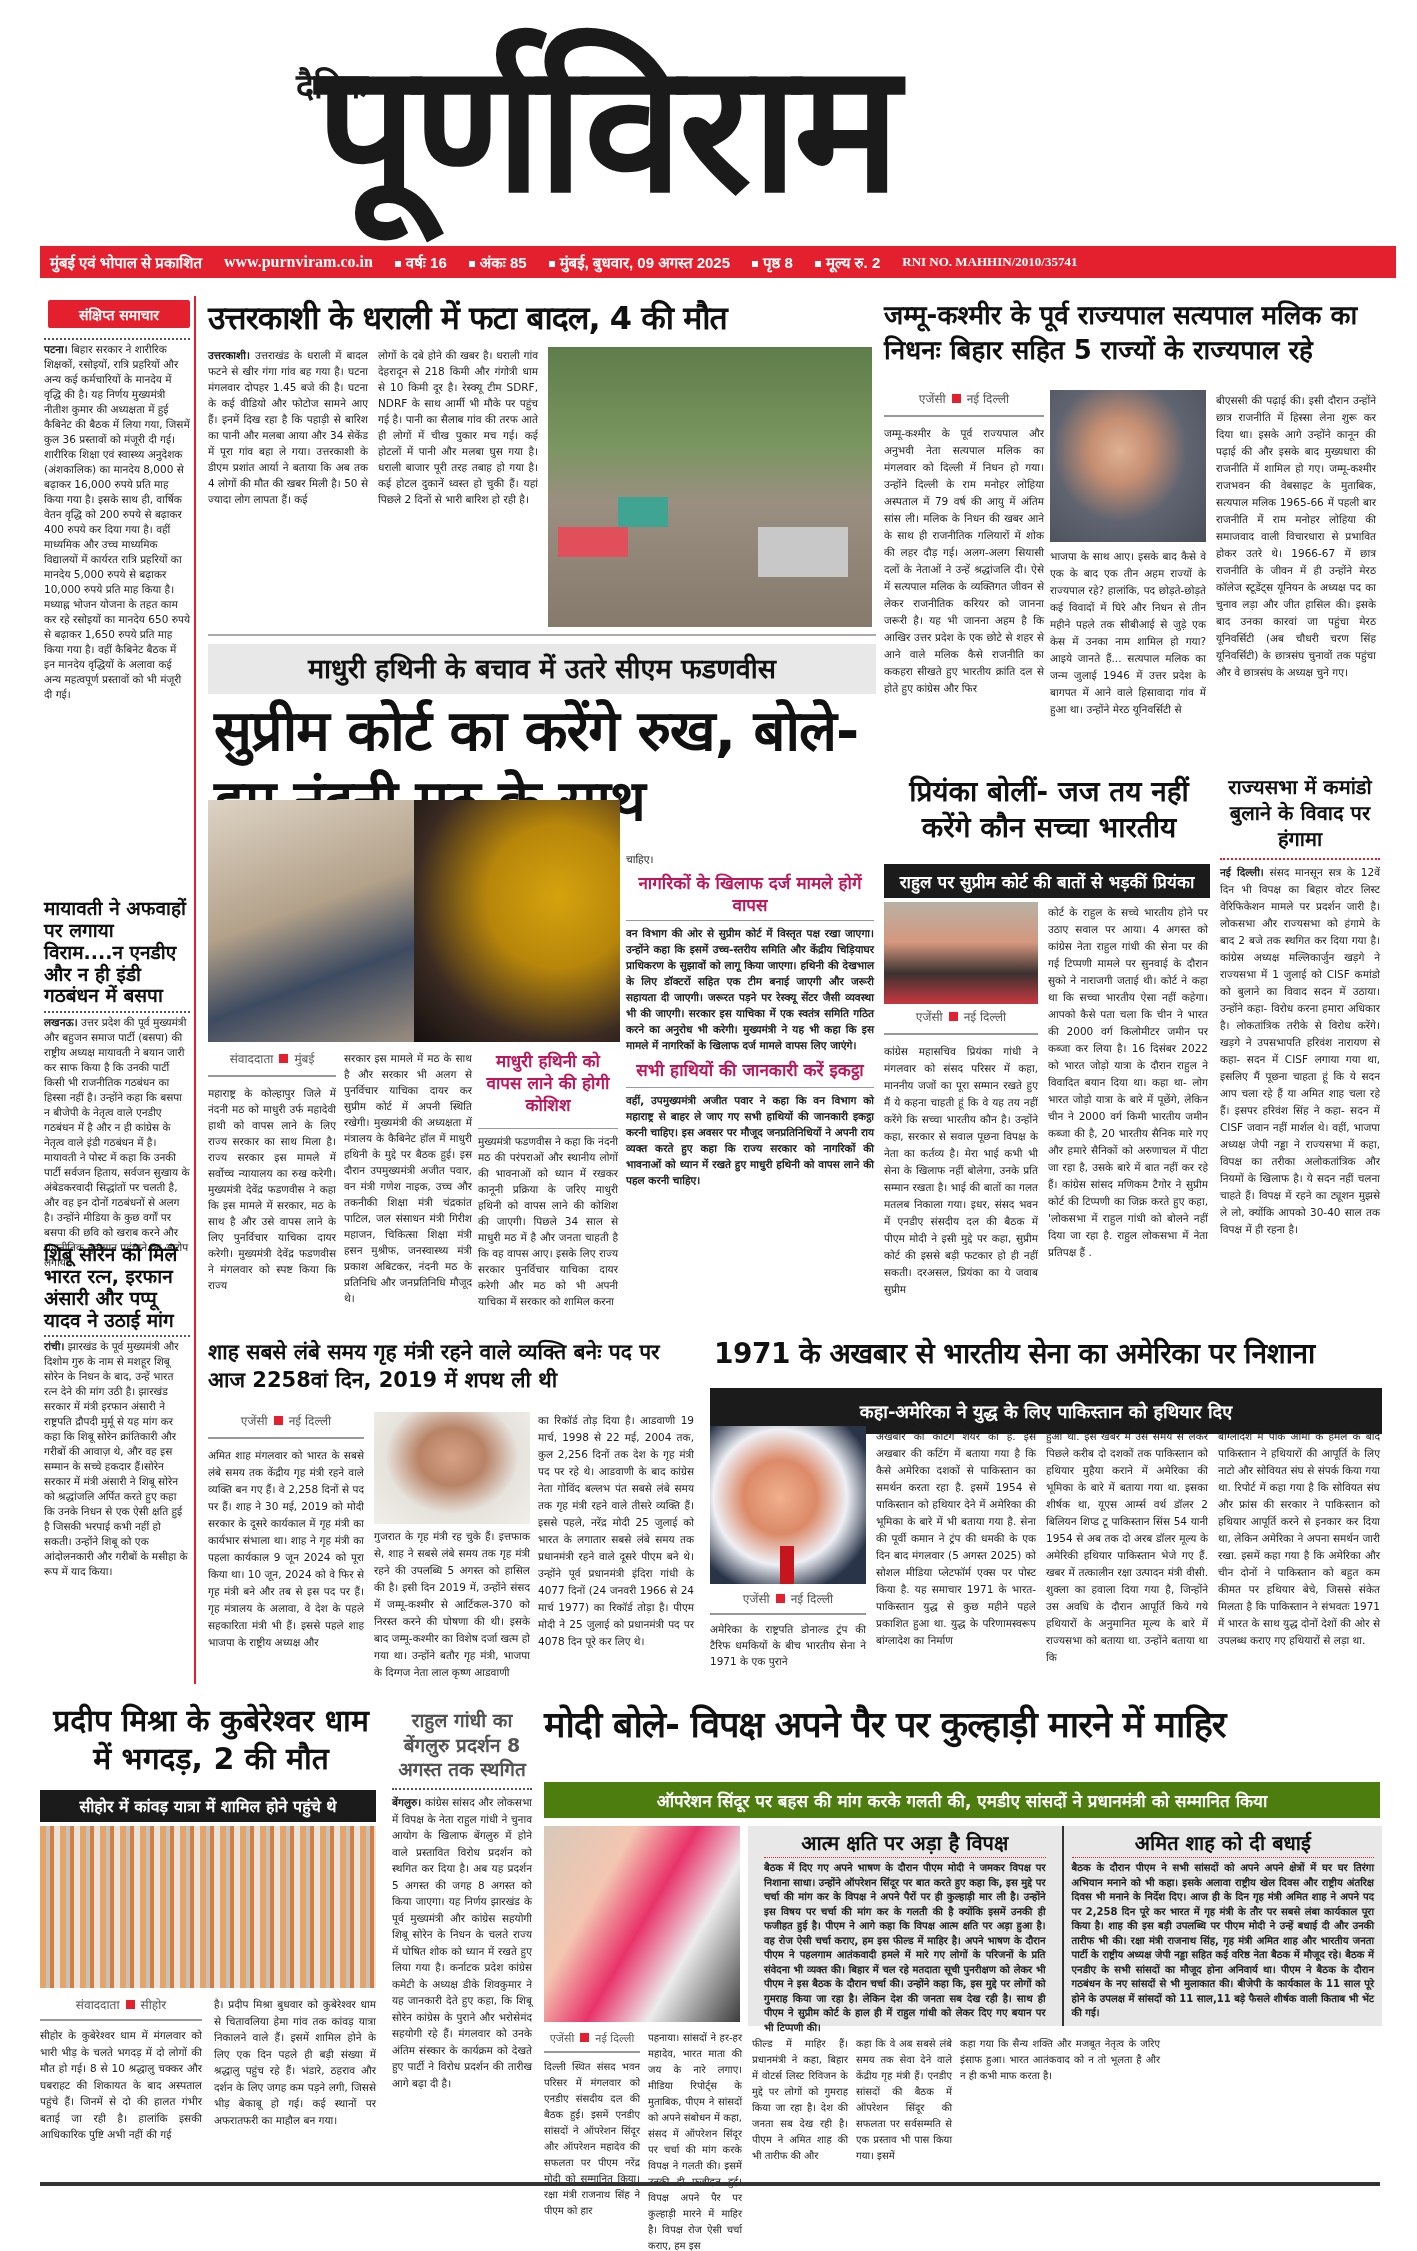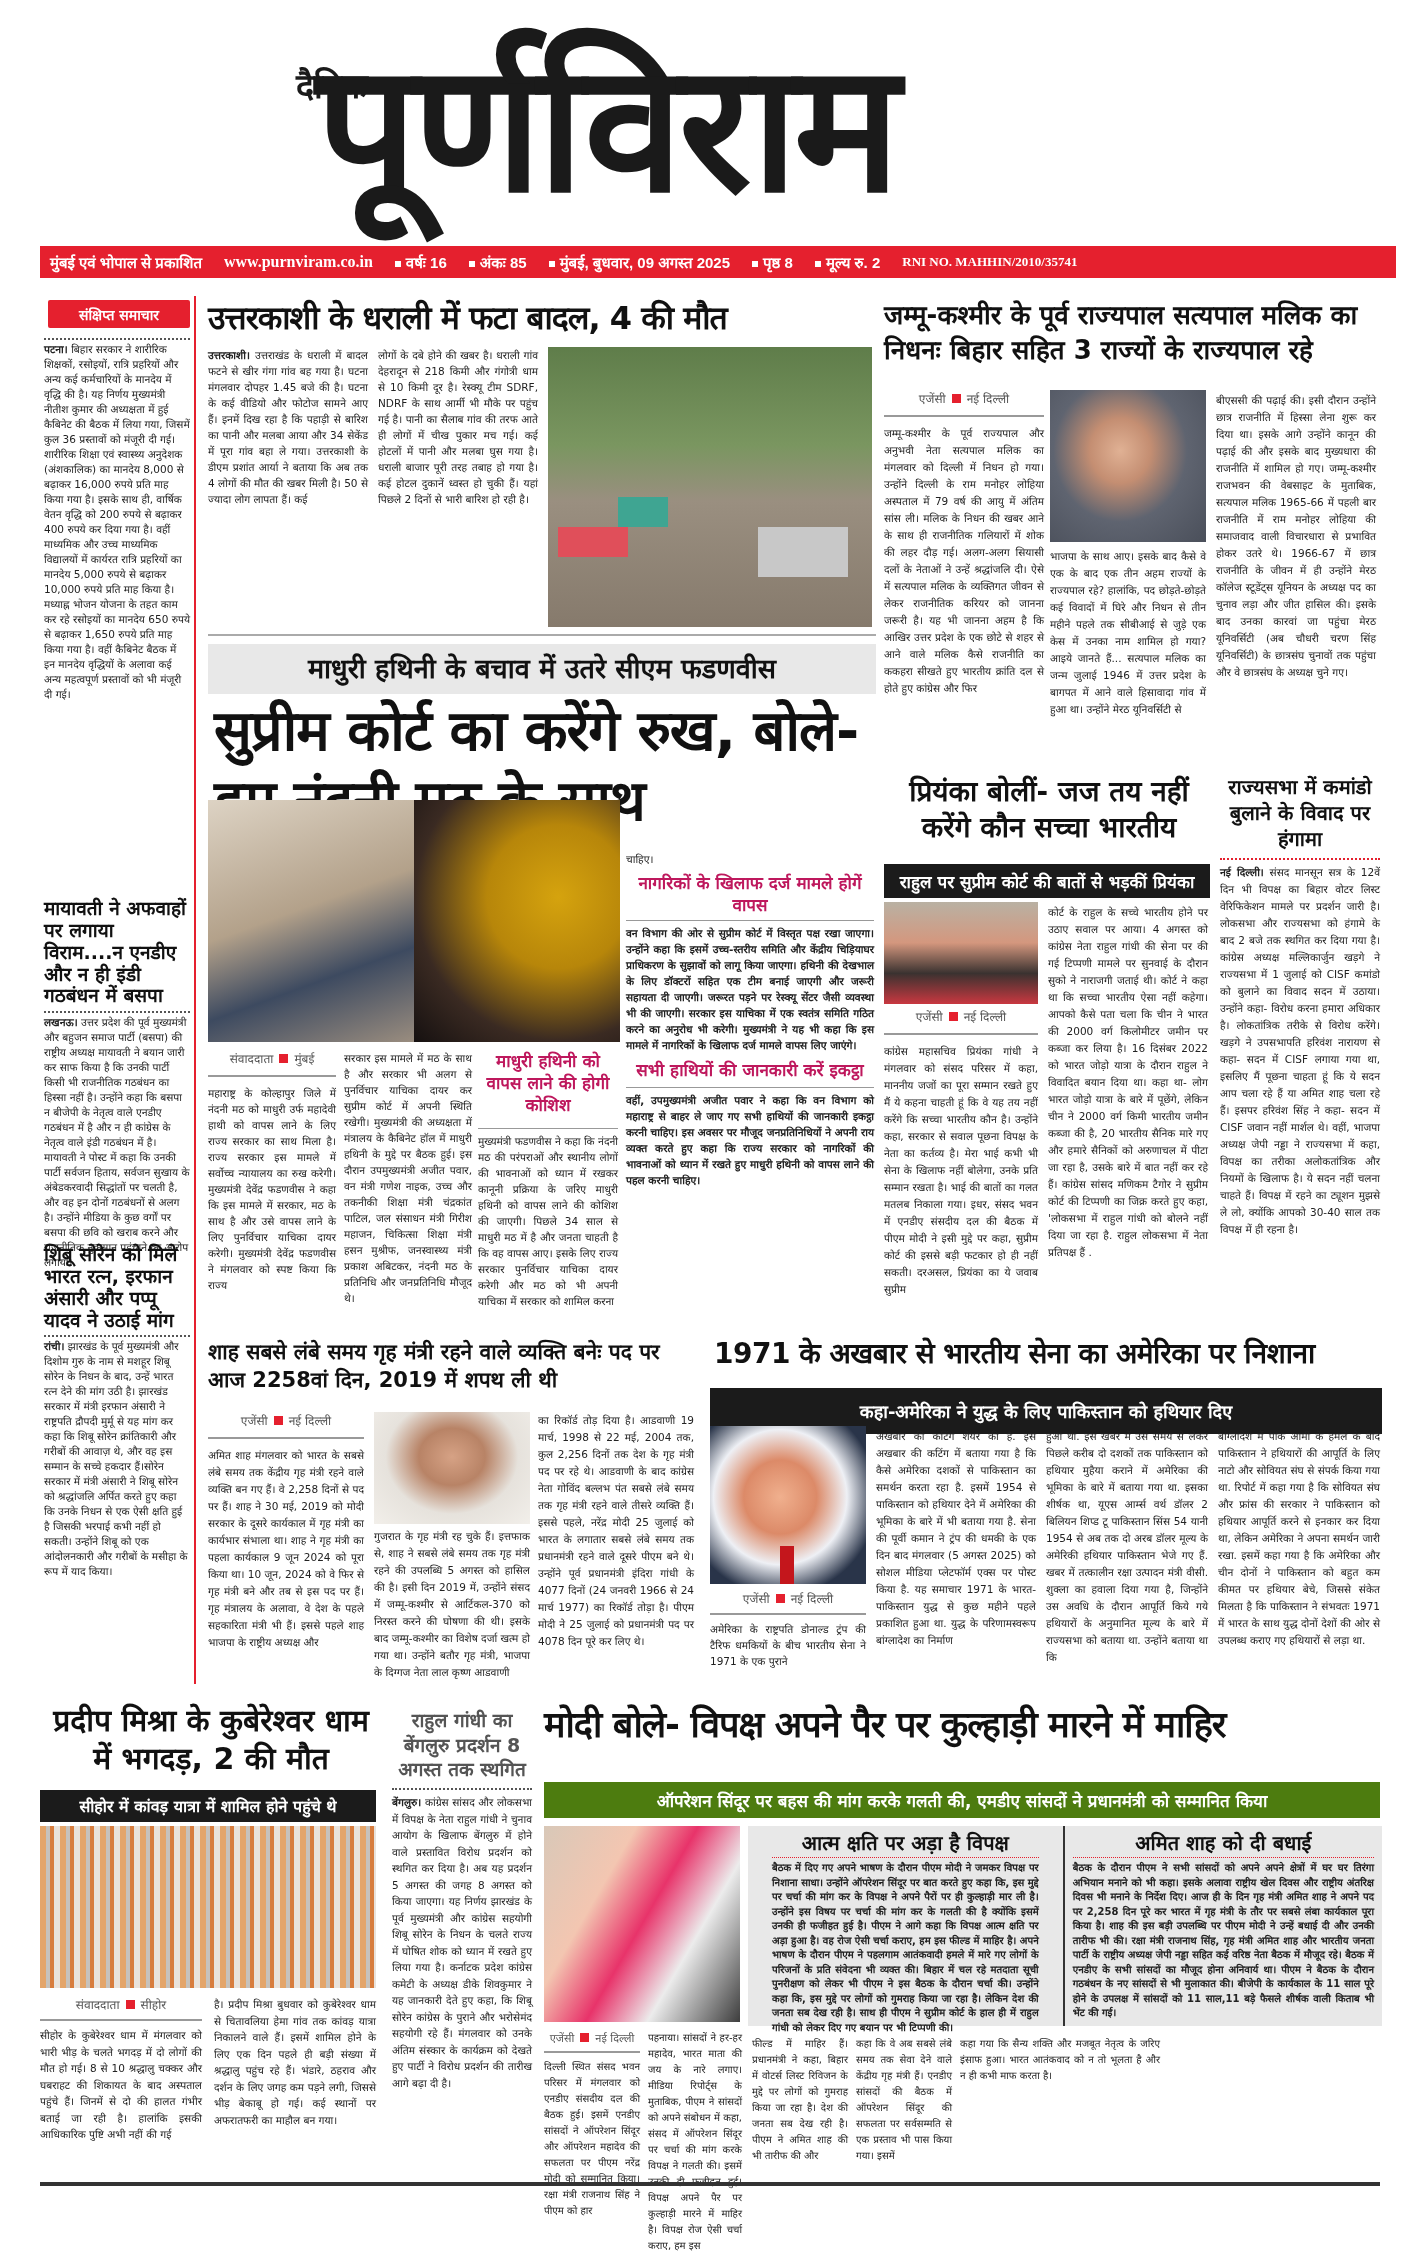--- a/index.html
+++ b/index.html
@@ -101,21 +101,21 @@
 </div>
 <div class="abs" style="left:626px;top:850px;width:248px">
   <div class="col-text" style="font-size:10.5px">चाहिए।</div>
   <div class="sub-hl" style="font-size:17px;margin:4px 0">नागरिकों के खिलाफ दर्ज मामले होगें वापस</div>
   <div class="col-text" style="font-size:10.5px;line-height:16px;font-weight:bold;border-top:1px solid #999;padding-top:4px">वन विभाग की ओर से सुप्रीम कोर्ट में विस्तृत पक्ष रखा जाएगा। उन्होंने कहा कि इसमें उच्च-स्तरीय समिति और केंद्रीय चिड़ियाघर प्राधिकरण के सुझावों को लागू किया जाएगा। हथिनी की देखभाल के लिए डॉक्टरों सहित एक टीम बनाई जाएगी और जरूरी सहायता दी जाएगी। जरूरत पड़ने पर रेस्क्यू सेंटर जैसी व्यवस्था भी की जाएगी। सरकार इस याचिका में एक स्वतंत्र समिति गठित करने का अनुरोध भी करेगी। मुख्यमंत्री ने यह भी कहा कि इस मामले में नागरिकों के खिलाफ दर्ज मामले वापस लिए जाएंगे।</div>
   <div class="sub-hl" style="font-size:17px;margin:6px 0">सभी हाथियों की जानकारी करें इकट्ठा</div>
   <div class="col-text" style="font-size:10.5px;line-height:16px;font-weight:bold;border-top:1px solid #999;padding-top:4px">वहीं, उपमुख्यमंत्री अजीत पवार ने कहा कि वन विभाग को महाराष्ट्र से बाहर ले जाए गए सभी हाथियों की जानकारी इकट्ठा करनी चाहिए। इस अवसर पर मौजूद जनप्रतिनिधियों ने अपनी राय व्यक्त करते हुए कहा कि राज्य सरकार को नागरिकों की भावनाओं को ध्यान में रखते हुए माधुरी हथिनी को वापस लाने की पहल करनी चाहिए।</div>
 </div>
 
 <div class="abs" style="left:884px;top:298px;width:500px">
-  <div class="hl" style="font-size:26px;line-height:1.35">जम्मू-कश्मीर के पूर्व राज्यपाल सत्यपाल मलिक का निधनः बिहार सहित 3 राज्यों के राज्यपाल रहे</div>
+  <div class="hl" style="font-size:26px;line-height:1.35">जम्मू-कश्मीर के पूर्व राज्यपाल सत्यपाल मलिक का निधनः बिहार सहित 5 राज्यों के राज्यपाल रहे</div>
 </div>
 <div class="abs" style="left:884px;top:390px;width:160px">
   <div class="byline" style="justify-content:center">
       <span>एजेंसी</span>
       <span class="rsq"></span>
       <span>नई दिल्ली</span>
     </div>
   <div class="hr" style="margin:8px 0;height:2px"></div>
   <div class="col-text" style="font-size:10.5px;line-height:17px">जम्मू-कश्मीर के पूर्व राज्यपाल और अनुभवी नेता सत्यपाल मलिक का मंगलवार को दिल्ली में निधन हो गया। उन्होंने दिल्ली के राम मनोहर लोहिया अस्पताल में 79 वर्ष की आयु में अंतिम सांस ली। मलिक के निधन की खबर आने के साथ ही राजनीतिक गलियारों में शोक की लहर दौड़ गई। अलग-अलग सियासी दलों के नेताओं ने उन्हें श्रद्धांजलि दी। ऐसे में सत्यपाल मलिक के व्यक्तिगत जीवन से लेकर राजनीतिक करियर को जानना जरूरी है। यह भी जानना अहम है कि आखिर उत्तर प्रदेश के एक छोटे से शहर से आने वाले मलिक कैसे राजनीति का ककहरा सीखते हुए भारतीय क्रांति दल से होते हुए कांग्रेस और फिर</div>
 </div>
@@ -192,21 +192,21 @@
 <div class="abs" style="left:392px;top:1708px;width:140px">
   <div class="sub-hl" style="font-size:19px;color:#555;line-height:1.3">राहुल गांधी का बेंगलुरु प्रदर्शन 8 अगस्त तक स्थगित</div>
   <div class="dot-hr" style="margin:6px 0 4px"></div>
   <div class="col-text" style="font-size:10.5px;line-height:16.5px"><b>बेंगलुरु।</b> <span>कांग्रेस सांसद और लोकसभा में विपक्ष के नेता राहुल गांधी ने चुनाव आयोग के खिलाफ बेंगलुरु में होने वाले प्रस्तावित विरोध प्रदर्शन को स्थगित कर दिया है। अब यह प्रदर्शन 5 अगस्त की जगह 8 अगस्त को किया जाएगा। यह निर्णय झारखंड के पूर्व मुख्यमंत्री और कांग्रेस सहयोगी शिबू सोरेन के निधन के चलते राज्य में घोषित शोक को ध्यान में रखते हुए लिया गया है। कर्नाटक प्रदेश कांग्रेस कमेटी के अध्यक्ष डीके शिवकुमार ने यह जानकारी देते हुए कहा, कि शिबू सोरेन कांग्रेस के पुराने और भरोसेमंद सहयोगी रहे हैं। मंगलवार को उनके अंतिम संस्कार के कार्यक्रम को देखते हुए पार्टी ने विरोध प्रदर्शन की तारीख आगे बढ़ा दी है।</span></div>
 </div>
 
 <div class="abs hl" style="left:544px;top:1704px;width:840px;font-size:36px;white-space:nowrap;letter-spacing:-1px">मोदी बोले- विपक्ष अपने पैर पर कुल्हाड़ी मारने में माहिर</div>
 <div class="abs" style="left:544px;top:1782px;width:836px;height:36px;background:#4d7c0f;color:#fff;font-weight:bold;font-size:17px;display:flex;align-items:center;justify-content:center;white-space:nowrap">ऑपरेशन सिंदूर पर बहस की मांग करके गलती की, एमडीए सांसदों ने प्रधानमंत्री को सम्मानित किया</div>
 <div class="abs img" style="left:544px;top:1826px;width:196px;height:196px;background:linear-gradient(120deg,#d8c8b8 0%,#f3c6b1 30%,#e8336a 50%,#ececec 70%,#3d3d3d 100%)"></div>
 <div class="abs greybox" style="left:748px;top:1826px;width:634px;height:200px;display:flex">
-  <div style="width:358px;padding:6px 24px;border-right:2px solid #333">
+  <div style="width:358px;padding:6px 16px;border-right:2px solid #333">
     <div class="hl" style="font-size:20px;text-align:center;border-bottom:1px dotted #e5202e;padding-bottom:2px">आत्म क्षति पर अड़ा है विपक्ष</div>
     <div class="col-text" style="font-size:10px;line-height:14.5px;margin-top:3px;font-weight:bold">बैठक में दिए गए अपने भाषण के दौरान पीएम मोदी ने जमकर विपक्ष पर निशाना साधा। उन्होंने ऑपरेशन सिंदूर पर बात करते हुए कहा कि, इस मुद्दे पर चर्चा की मांग कर के विपक्ष ने अपने पैरों पर ही कुल्हाड़ी मार ली है। उन्होंने इस विषय पर चर्चा की मांग कर के गलती की है क्योंकि इसमें उनकी ही फजीहत हुई है। पीएम ने आगे कहा कि विपक्ष आत्म क्षति पर अड़ा हुआ है। वह रोज ऐसी चर्चा कराए, हम इस फील्ड में माहिर है। अपने भाषण के दौरान पीएम ने पहलगाम आतंकवादी हमले में मारे गए लोगों के परिजनों के प्रति संवेदना भी व्यक्त की। बिहार में चल रहे मतदाता सूची पुनरीक्षण को लेकर भी पीएम ने इस बैठक के दौरान चर्चा की। उन्होंने कहा कि, इस मुद्दे पर लोगों को गुमराह किया जा रहा है। लेकिन देश की जनता सब देख रही है। साथ ही पीएम ने सुप्रीम कोर्ट के हाल ही में राहुल गांधी को लेकर दिए गए बयान पर भी टिप्पणी की।</div>
   </div>
   <div style="width:364px;padding:6px 8px">
     <div class="hl" style="font-size:20px;text-align:center;border-bottom:1px dotted #e5202e;padding-bottom:2px">अमित शाह को दी बधाई</div>
     <div class="col-text" style="font-size:10px;line-height:14.5px;margin-top:3px;font-weight:bold">बैठक के दौरान पीएम ने सभी सांसदों को अपने अपने क्षेत्रों में घर घर तिरंगा अभियान मनाने को भी कहा। इसके अलावा राष्ट्रीय खेल दिवस और राष्ट्रीय अंतरिक्ष दिवस भी मनाने के निर्देश दिए। आज ही के दिन गृह मंत्री अमित शाह ने अपने पद पर 2,258 दिन पूरे कर भारत में गृह मंत्री के तौर पर सबसे लंबा कार्यकाल पूरा किया है। शाह की इस बड़ी उपलब्धि पर पीएम मोदी ने उन्हें बधाई दी और उनकी तारीफ भी की। रक्षा मंत्री राजनाथ सिंह, गृह मंत्री अमित शाह और भारतीय जनता पार्टी के राष्ट्रीय अध्यक्ष जेपी नड्डा सहित कई वरिष्ठ नेता बैठक में मौजूद रहे। बैठक में एनडीए के सभी सांसदों का मौजूद होना अनिवार्य था। पीएम ने बैठक के दौरान गठबंधन के नए सांसदों से भी मुलाकात की। बीजेपी के कार्यकाल के 11 साल पूरे होने के उपलक्ष में सांसदों को 11 साल,11 बड़े फैसले शीर्षक वाली किताब भी भेंट की गई।</div>
   </div>
 </div>
 <div class="abs" style="left:544px;top:2030px;width:96px">
   <div class="byline" style="justify-content:center;font-size:11px">

